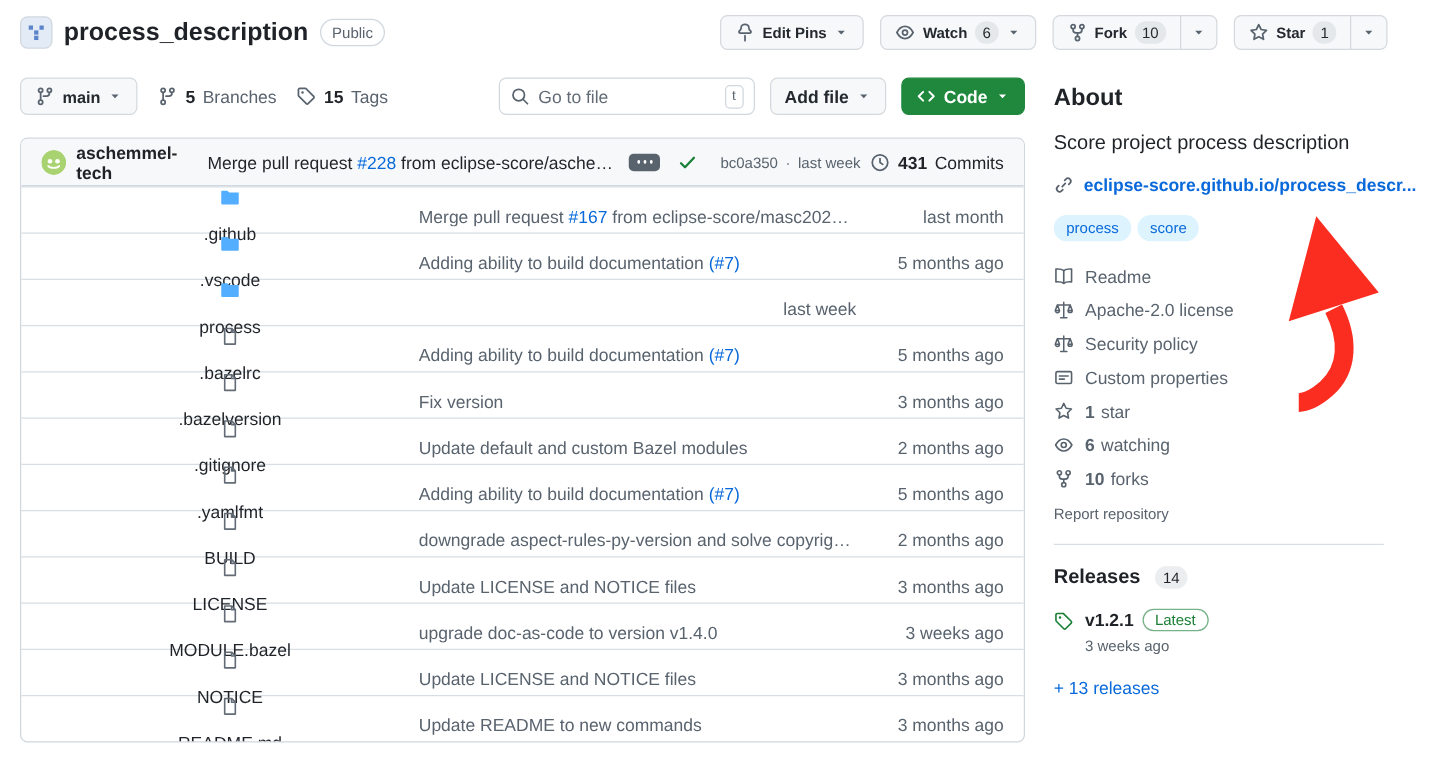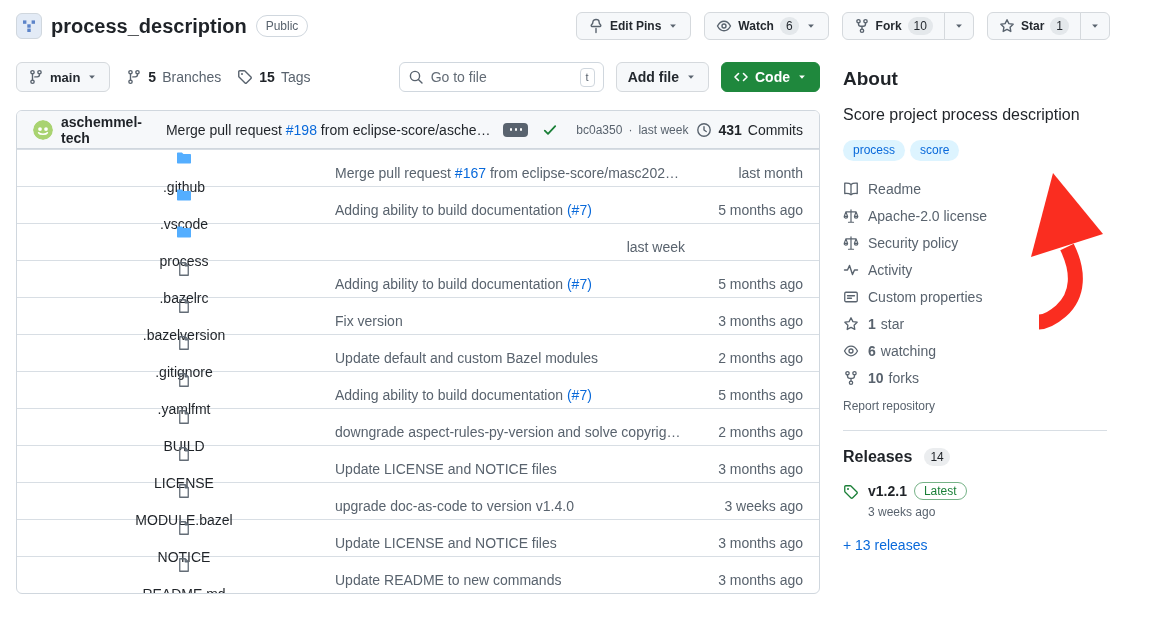--- a/index.html
+++ b/index.html
@@ -324,21 +324,21 @@
       <div class="commit-bar">
         <span class="commit-avatar">
           <svg class="oct" viewBox="0 0 16 16" style="width:20px;height:20px">
             <circle cx="8" cy="8" r="8" fill="#a9d371"></circle>
             <circle cx="5.6" cy="7.2" r="1.5" fill="#fff"></circle>
             <circle cx="10.4" cy="7.2" r="1.5" fill="#fff"></circle>
             <path d="M4.5 10.2c1 1.6 6 1.6 7 0" stroke="#fff" stroke-width="1.2" fill="none" stroke-linecap="round"></path>
           </svg>
         </span>
         <a class="commit-author">aschemmel-tech</a>
-        <span class="commit-msg"><span>Merge pull request </span><a class="link-blue">#198</a><span> from eclipse-score/aschemmel-te...</span></span>
+        <span class="commit-msg"><span>Merge pull request </span><a class="link-blue">#228</a><span> from eclipse-score/aschemmel-te...</span></span>
         <button class="kebab-btn">
             <i></i>
             <i></i>
             <i></i>
           </button>
         <span class="ic" style="color:#1a7f37;display:flex;margin-left:6px">
           <svg class="oct" viewBox="0 0 16 16" fill="none" stroke="currentColor" stroke-width="1.8" stroke-linecap="round" stroke-linejoin="round">
               <path d="M2.8 8.6 6 11.8l7.2-7.6"></path>
             </svg>
         </span>
@@ -510,20 +510,28 @@
           </span>
         <span class="fmsg"><span>Update README to new commands</span><a class="link-blue"></a><span></span></span>
         <span class="fdate">3 months ago</span>
       </div>
     </div>
   </div>
 
   <aside class="side-col">
     <h2 class="about-title">About</h2>
     <p class="about-desc">Score project process description</p>
+    <div class="about-link">
+      <span class="ic">
+        <svg class="oct" viewBox="0 0 16 16" fill="none" stroke="currentColor" stroke-width="1.4" stroke-linecap="round">
+            <path d="M6.75 9.25l2.5-2.5M8.75 4.25l1-1a2.3 2.3 0 0 1 3.25 3.25l-1 1M7.25 11.75l-1 1A2.3 2.3 0 0 1 3 9.5l1-1"></path>
+          </svg>
+      </span>
+      <a>eclipse-score.github.io/process_descr...</a>
+    </div>
     <div class="topics">
       <a class="topic">process</a>
       <a class="topic">score</a>
     </div>
     <div class="about-list">
       <a class="about-item">
         <span class="ic">
           <svg class="oct" viewBox="0 0 16 16" fill="none" stroke="currentColor" stroke-width="1.3" stroke-linejoin="round">
               <path d="M8 3.5C6.7 2.4 4.5 2 1.75 2.25V12.5c2.75-.25 4.95.15 6.25 1.25 1.3-1.1 3.5-1.5 6.25-1.25V2.25C11.5 2 9.3 2.4 8 3.5Z"></path>
               <path d="M8 3.5v10.25"></path>
@@ -539,28 +547,20 @@
         </span>
         <span>Apache-2.0 license</span>
       </a>
       <a class="about-item">
         <span class="ic">
           <svg class="oct" viewBox="0 0 16 16" fill="none" stroke="currentColor" stroke-width="1.2" stroke-linecap="round" stroke-linejoin="round">
               <path d="M8 1.75v12.5M5.5 14.25h5M2.9 3.9h10.2M2.9 3.9 1.2 8.4h3.4L2.9 3.9ZM13.1 3.9l-1.7 4.5h3.4l-1.7-4.5ZM1.2 8.4a1.7 1.7 0 0 0 3.4 0M11.4 8.4a1.7 1.7 0 0 0 3.4 0"></path>
             </svg>
         </span>
         <span>Security policy</span>
-      </a>
-      <a class="about-item">
-        <span class="ic">
-          <svg class="oct" viewBox="0 0 16 16" fill="none" stroke="currentColor" stroke-width="1.4" stroke-linecap="round" stroke-linejoin="round">
-              <path d="M1.5 8h3L6.5 3.5l3 9L11.5 8h3"></path>
-            </svg>
-        </span>
-        <span>Activity</span>
       </a>
       <a class="about-item">
         <span class="ic">
           <svg class="oct" viewBox="0 0 16 16" fill="none" stroke="currentColor" stroke-width="1.3" stroke-linecap="round">
               <rect x="1.75" y="3.25" width="12.5" height="9.5" rx="1.2"></rect>
               <path d="M4.5 6.75h7M4.5 9.25h4"></path>
             </svg>
         </span>
         <span>Custom properties</span>
       </a>

